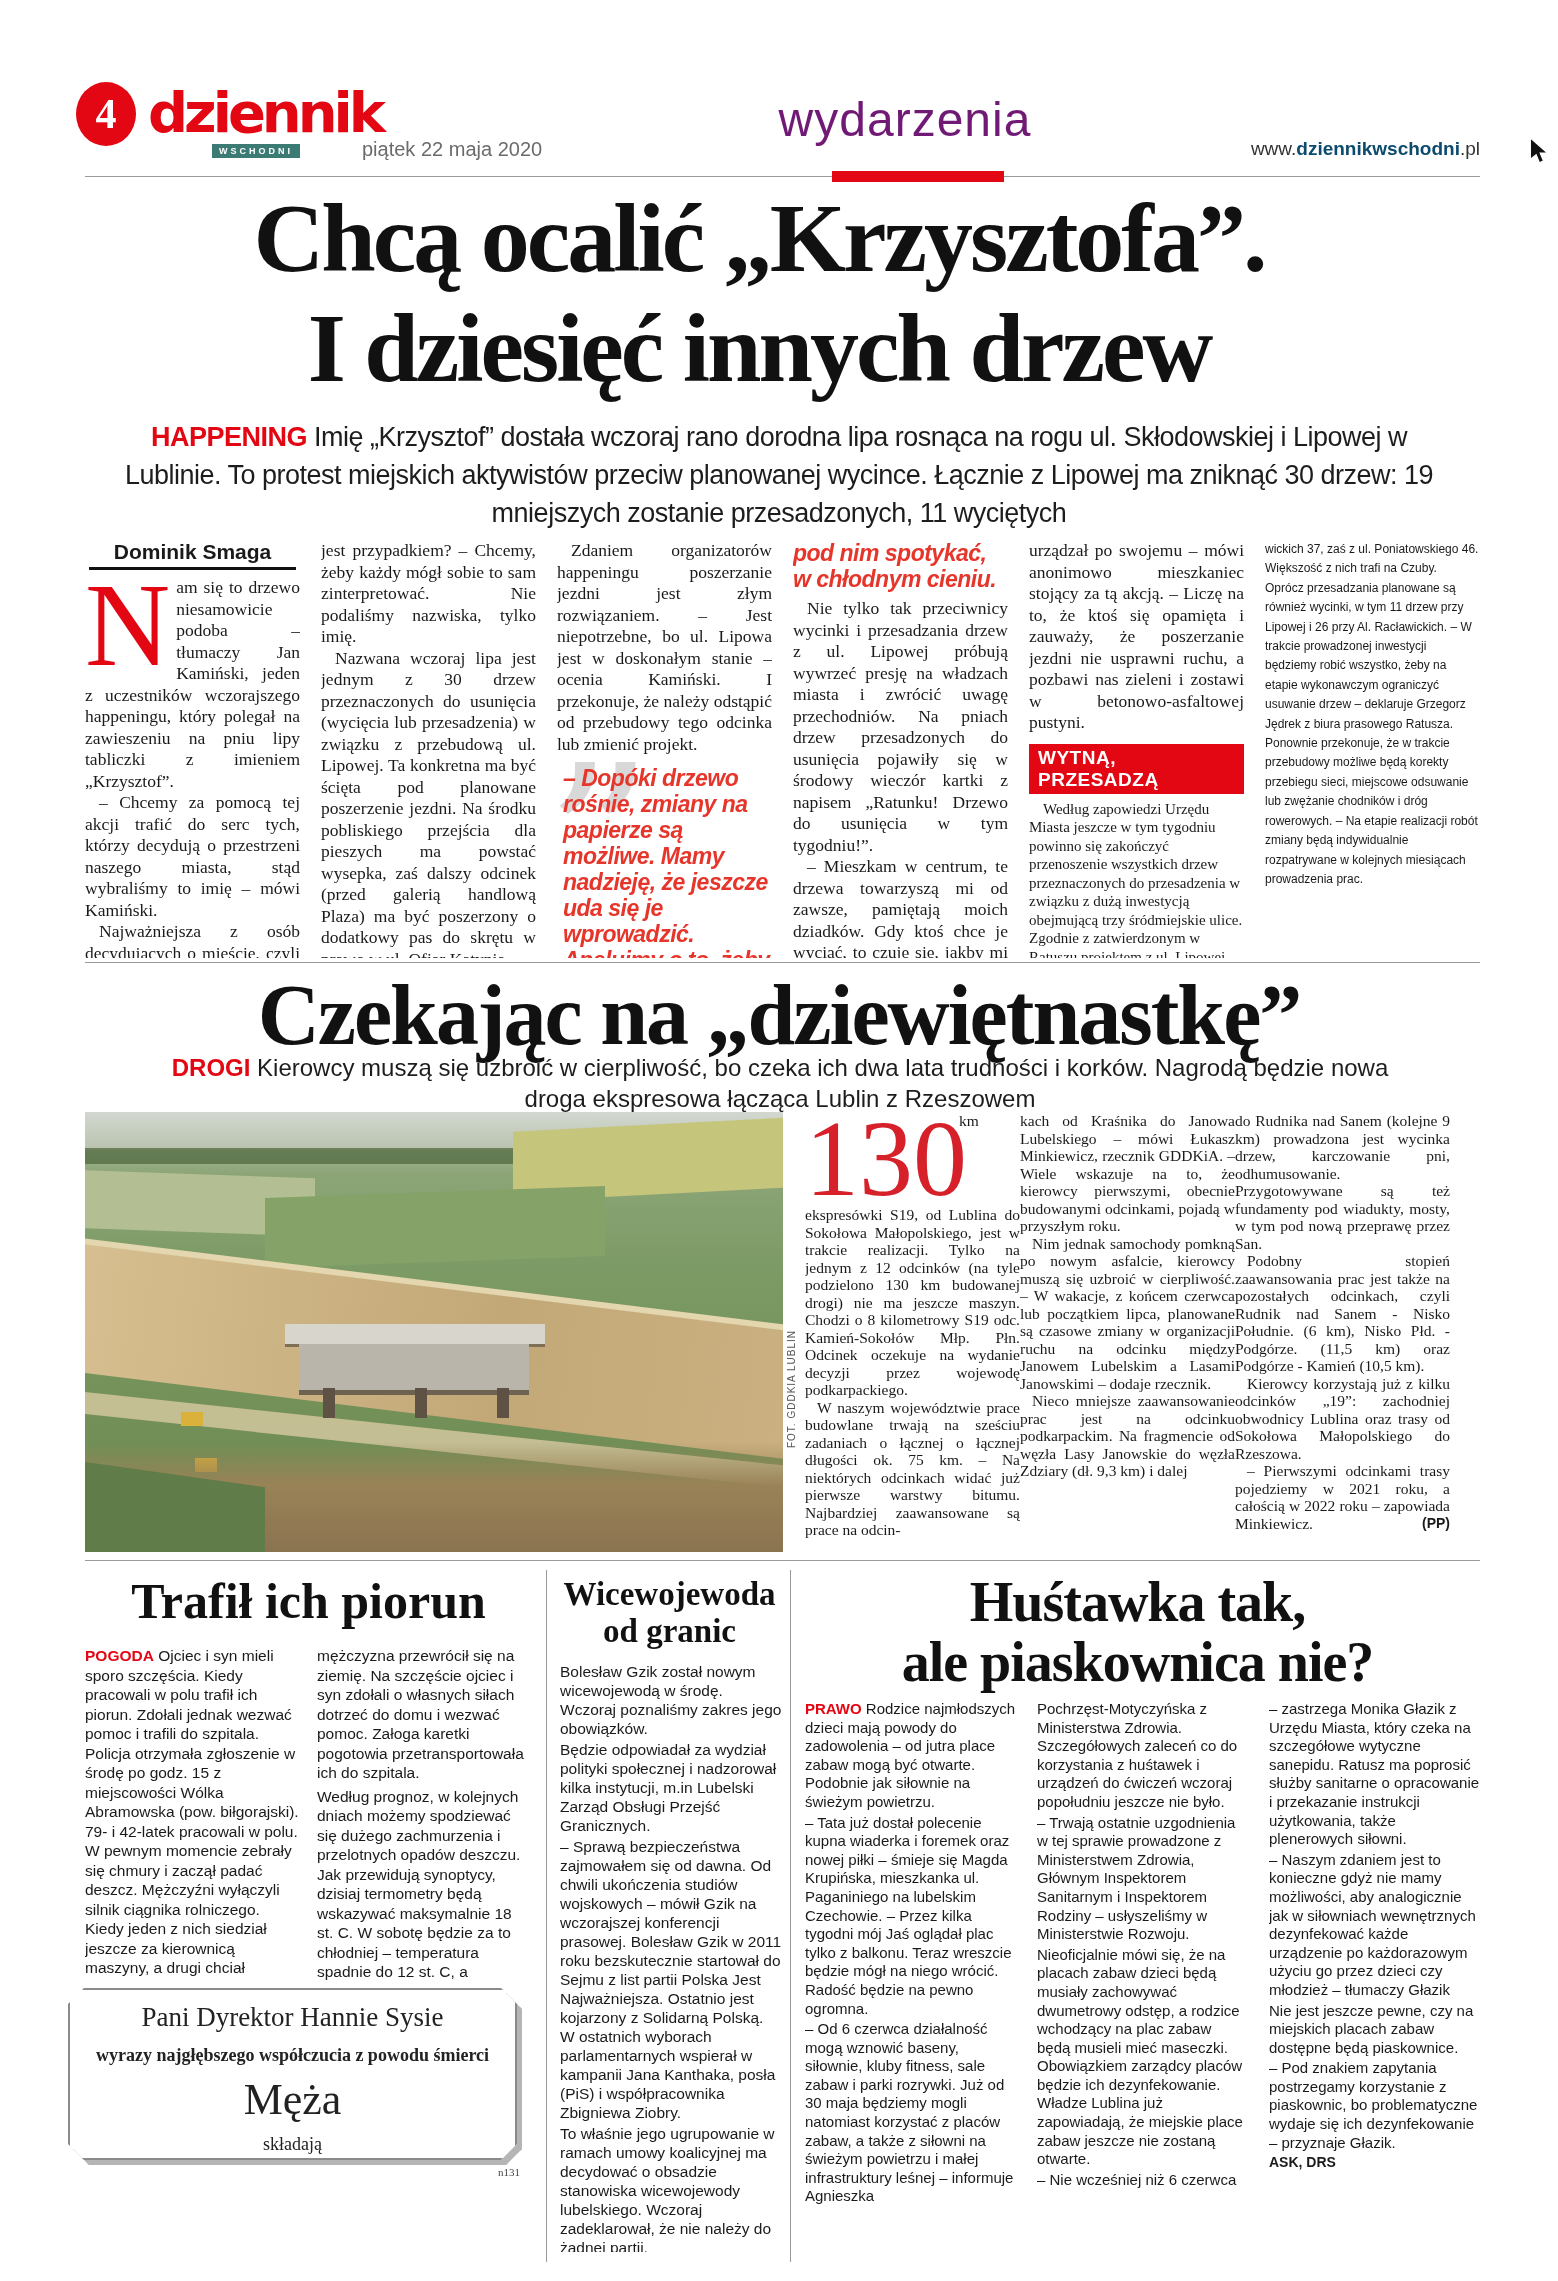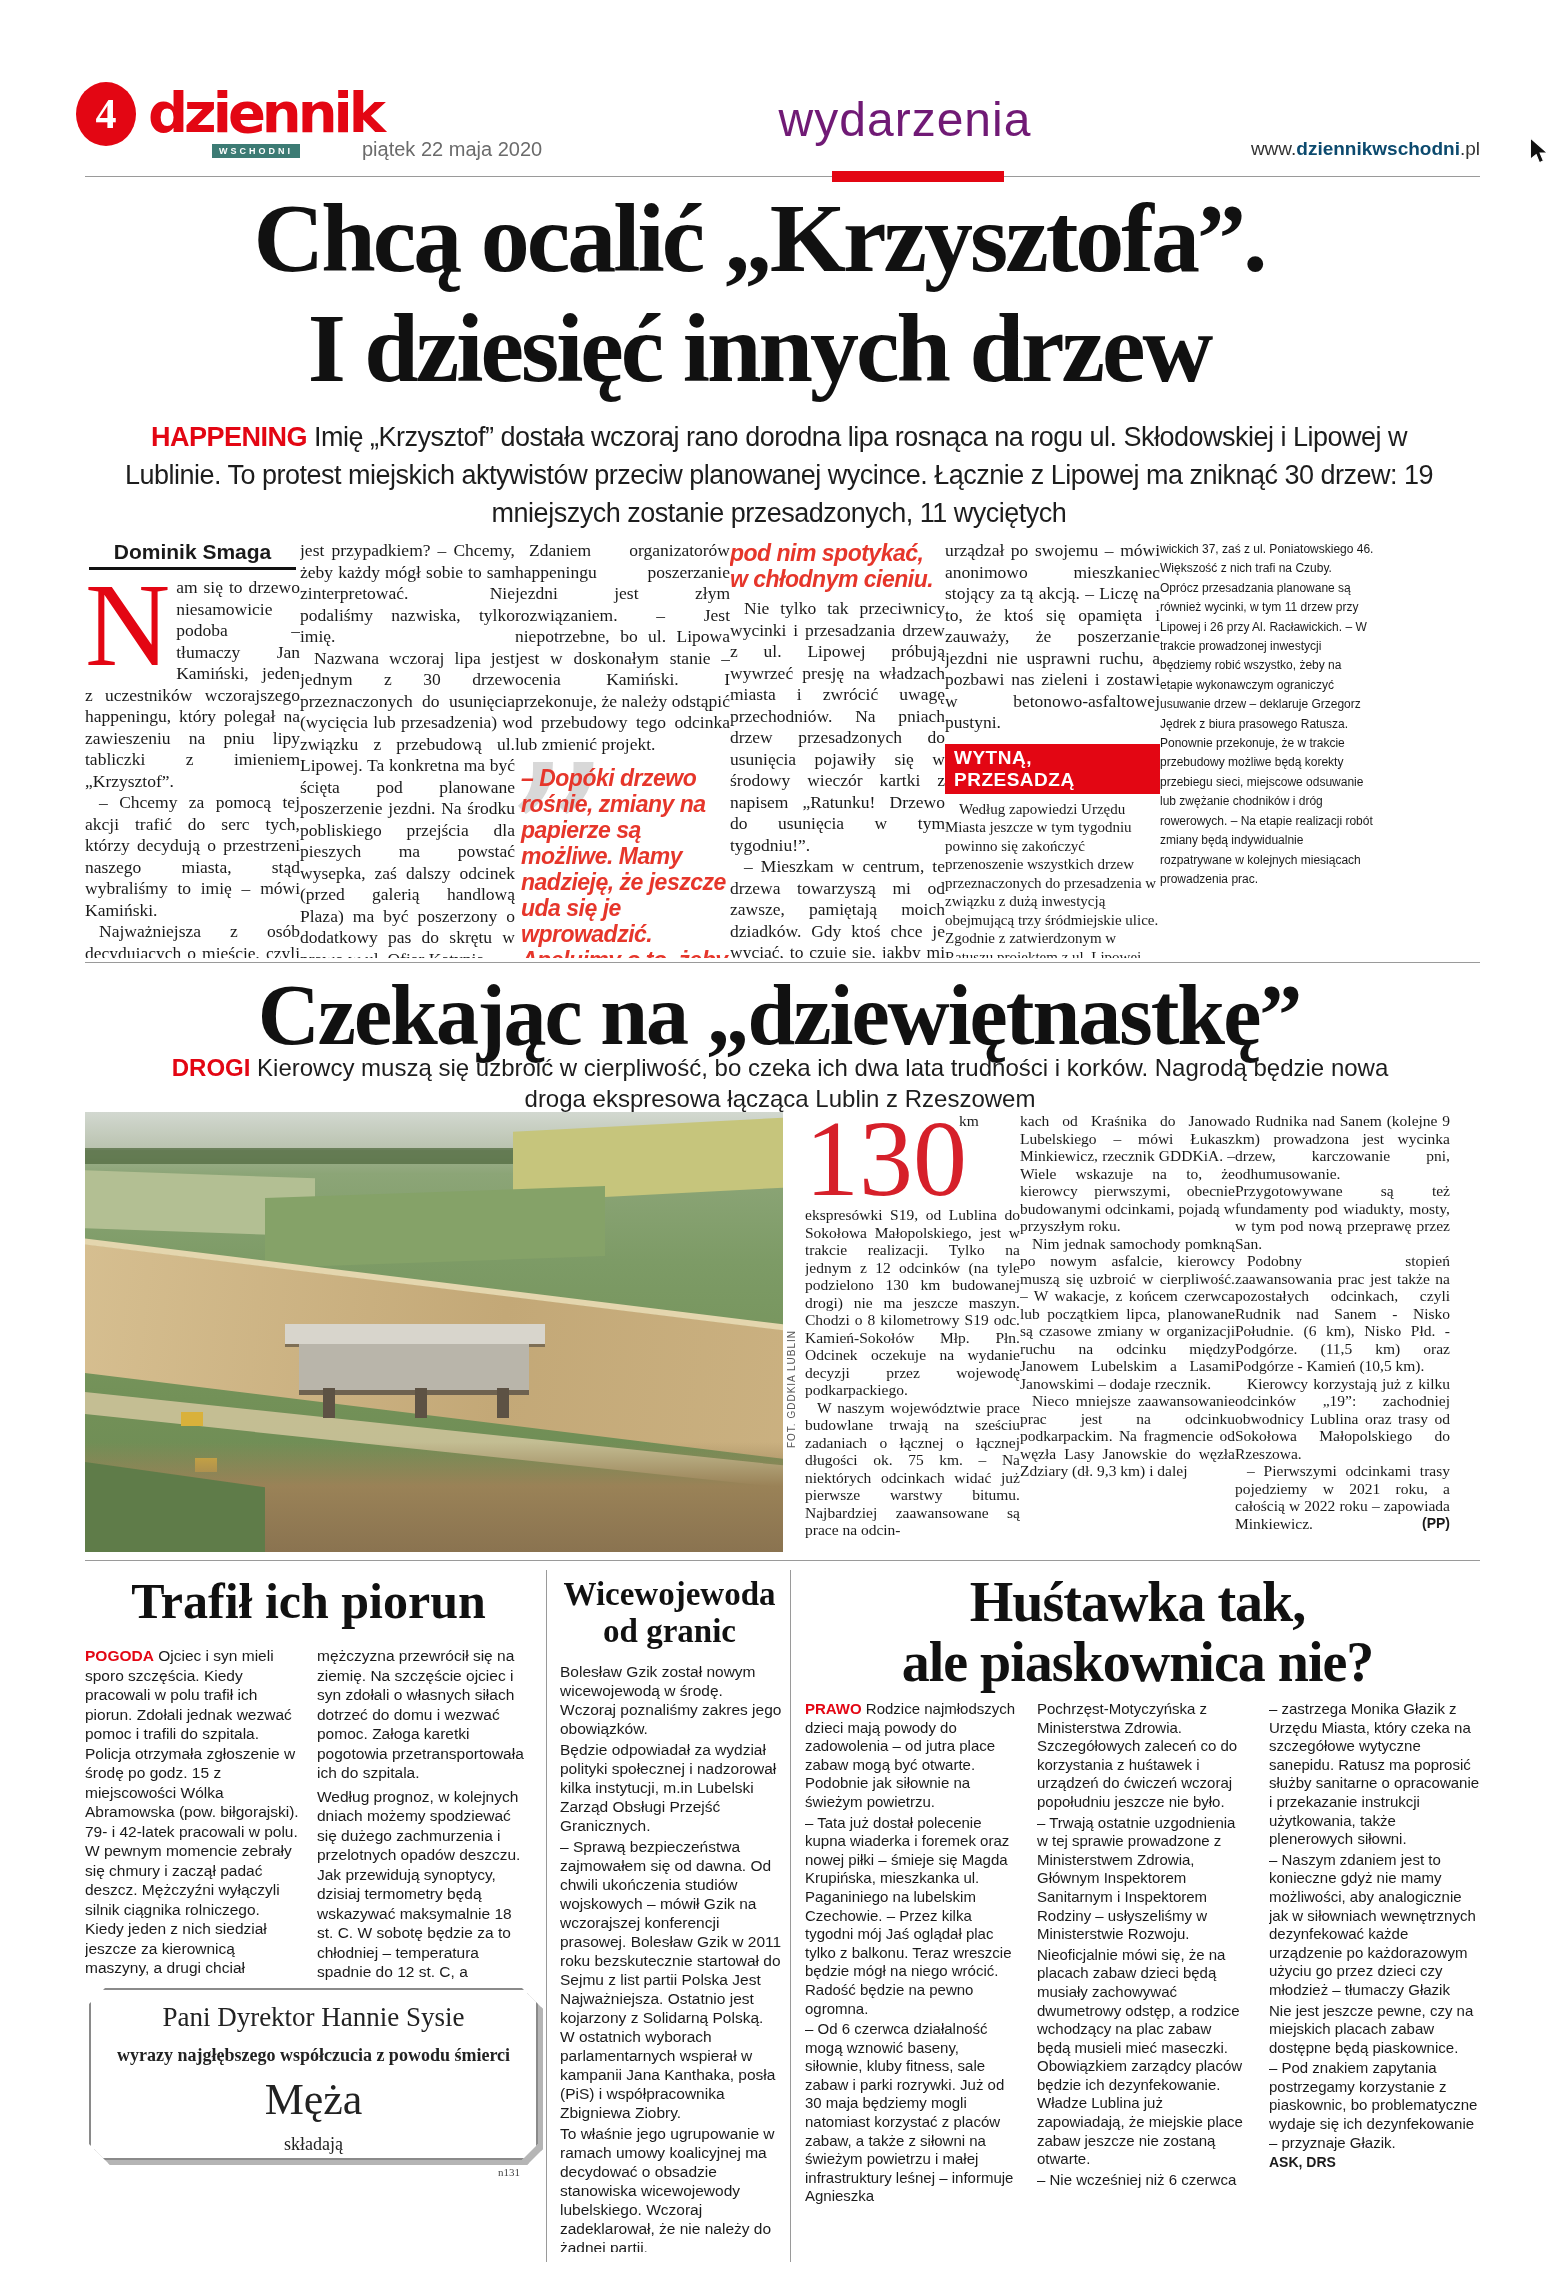--- a/index.html
+++ b/index.html
@@ -26,21 +26,21 @@
   #cursor{left:1528px;top:138px;width:24px;height:26px;}
 
   
   .serif-head{font-family:"Liberation Serif",serif;font-weight:bold;color:#111;text-align:center;}
   #tree-h{left:0;width:1518px;top:183px;font-size:98px;line-height:110px;letter-spacing:-3px;}
   .kicker{text-align:center;color:#1d1d1d;}
   .kicker .klabel{color:#e30613;font-weight:bold;}
   #tree-kicker{left:114px;top:418px;width:1330px;font-size:27px;line-height:38px;letter-spacing:-0.5px;}
 
   
-  #tree-body{left:85px;top:540px;width:1395px;height:418px;display:flex;}
+  #tree-body{left:85px;top:540px;width:1395px;height:418px;display:flex;gap:21px;}
   .col{flex:0 0 215px;width:215px;overflow:hidden;}
   .serif-col p{margin:0;font-family:"Liberation Serif",serif;font-size:17.5px;line-height:21.5px;
                text-align:justify;text-indent:14px;}
   .serif-col p.noindent{text-indent:0;}
   .byline{text-align:center;font-size:21px;font-weight:bold;border-bottom:3px solid #111;
           padding-bottom:3px;margin:0 4px 7px 4px;}
   .dropcap{float:left;color:#e30613;font-family:"Liberation Serif",serif;font-weight:normal;
            font-size:118px;line-height:90px;padding:4px 6px 0 0;}
   .pullquote{position:relative;margin-top:10px;padding-left:6px;}
   .qmark{position:absolute;left:-12px;top:18px;font-family:"DejaVu Serif",serif;font-size:210px;
@@ -78,21 +78,21 @@
   .vsep{width:1px;background:#9a9a9a;top:1570px;height:692px;}
   #vsep1{left:546px;} #vsep2{left:790px;}
 
   #lt-h{left:85px;top:1574px;width:447px;font-size:50px;line-height:54px;}
   #lt-cols{left:85px;top:1646px;width:447px;height:336px;display:flex;gap:17px;}
   .lt-col{flex:0 0 215px;width:215px;overflow:hidden;}
   .lt-col p{margin:0 0 4px 0;font-size:15.5px;line-height:19.5px;}
   .plabel{color:#e30613;font-weight:bold;}
 
   
-  #obit-wrap{left:89px;top:1988px;width:449px;height:172px;filter:drop-shadow(5px 5px 0 #b5b5b5);}
+  #obit-wrap{left:68px;top:1988px;width:449px;height:172px;filter:drop-shadow(5px 5px 0 #b5b5b5);}
   #obit{width:100%;height:100%;background:#fff;border:2px solid #8a8a8a;box-sizing:border-box;
         clip-path:polygon(16px 0,calc(100% - 16px) 0,100% 16px,100% calc(100% - 16px),
         calc(100% - 16px) 100%,16px 100%,0 calc(100% - 16px),0 16px);
         text-align:center;font-family:"Liberation Serif",serif;color:#222;padding-top:10px;}
   #obit .l1{font-size:27px;margin:2px 0 4px 0;}
   #obit .l2{font-size:18px;margin:12px 0 2px 0;font-weight:bold;}
   #obit .nm{font-size:44px;font-weight:normal;margin:10px;line-height:48px;}
   #obit .l3{font-size:18px;margin:3px 0 2px 0;}
   #obit .l4{font-size:18px;line-height:21px;margin:0 18px;}
   #obit-ref{left:498px;top:2166px;font-size:11px;color:#444;font-family:"Liberation Serif",serif;}

